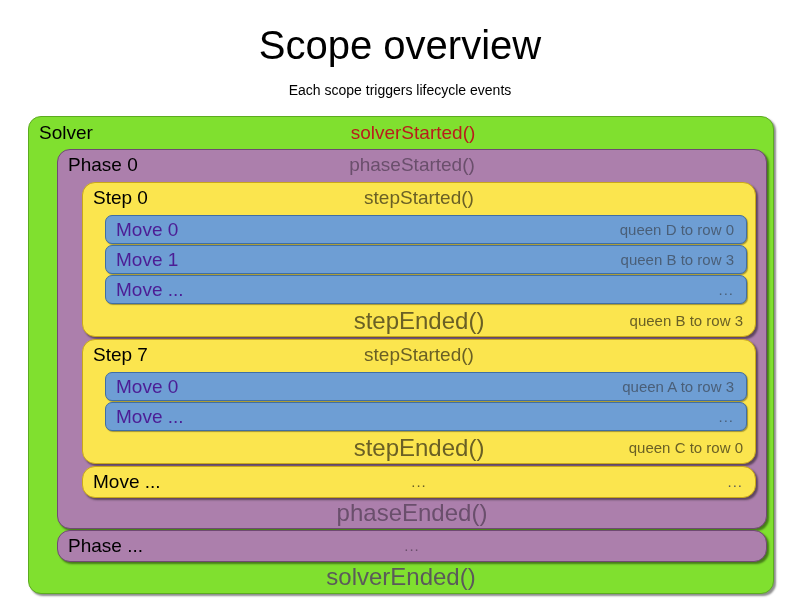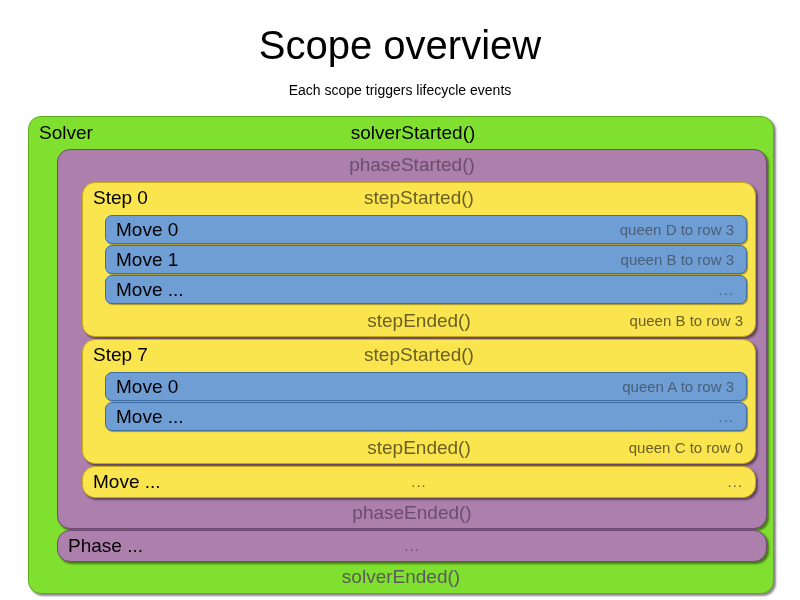--- a/index.html
+++ b/index.html
@@ -95,21 +95,21 @@
     position: relative;
     height: 30px;
     line-height: 30px;
   }
   .footer-row .center {
     position: absolute;
     left: 0;
     right: 0;
     top: 0;
     text-align: center;
-    font-size: 19px;
+    font-size: 24px;
     color: #5a5a5a;
     white-space: nowrap;
   }
   .footer-row .right {
     position: absolute;
     right: 12px;
     top: 0;
     font-size: 15px;
     color: #5a5a5a;
     white-space: nowrap;
@@ -118,21 +118,21 @@
   
   .solver {
     position: absolute;
     left: 28px;
     top: 116px;
     width: 746px;
     background: #80e02f;
     border: 1px solid #5cab1f;
     padding: 1px 0 0 0;
   }
-  .solver > .row .center { color: #000000; margin-left: 24px; }
+  .solver > .row .center { color: #b91c1c; margin-left: 24px; }
 
   
   .phase {
     margin: 1px 6px 0 28px;
     background: #ac7fac;
     border: 1px solid #6f4a72;
   }
   .phase > .row .center,
   .phase > .footer-row .center { color: #6a4f6c; }
 
@@ -149,21 +149,21 @@
   
   .move {
     margin: 0 8px 1px 22px;
     background: #6e9ed4;
     border: 1px solid #3f6ea5;
     border-radius: 7px;
     box-shadow: 1px 1px 1px rgba(0, 0, 0, 0.35);
     height: 29px;
   }
   .move .row { height: 27px; line-height: 27px; }
-  .move .row .left { font-size: 19px; color: #000000; }
+  .move .row .left { font-size: 19px; color: #4c1d95; }
   .move .row .right { font-size: 15px; color: #4a5f78; }
 
   .moves-wrap { padding: 2px 0 1px 0; }
   .phase-bottom-pad { height: 1px; }
 </style>
 </head>
 <body>
 
 <div class="page">
 
@@ -175,34 +175,35 @@
   <div class="scope solver">
 
     <div class="row">
       <span class="left">Solver</span>
       <span class="center">solverStarted()</span>
     </div>
 
     <div class="scope phase">
 
       <div class="row">
+        <span class="left">Phase 0</span>
         <span class="center">phaseStarted()</span>
       </div>
 
       <div class="scope step">
         <div class="row">
           <span class="left">Step 0</span>
           <span class="center">stepStarted()</span>
         </div>
 
         <div class="moves-wrap">
           <div class="scope move">
             <div class="row">
               <span class="left">Move 0</span>
-              <span class="right">queen D to row 3</span>
+              <span class="right">queen D to row 0</span>
             </div>
           </div>
           <div class="scope move">
             <div class="row">
               <span class="left">Move 1</span>
               <span class="right">queen B to row 3</span>
             </div>
           </div>
           <div class="scope move">
             <div class="row">

